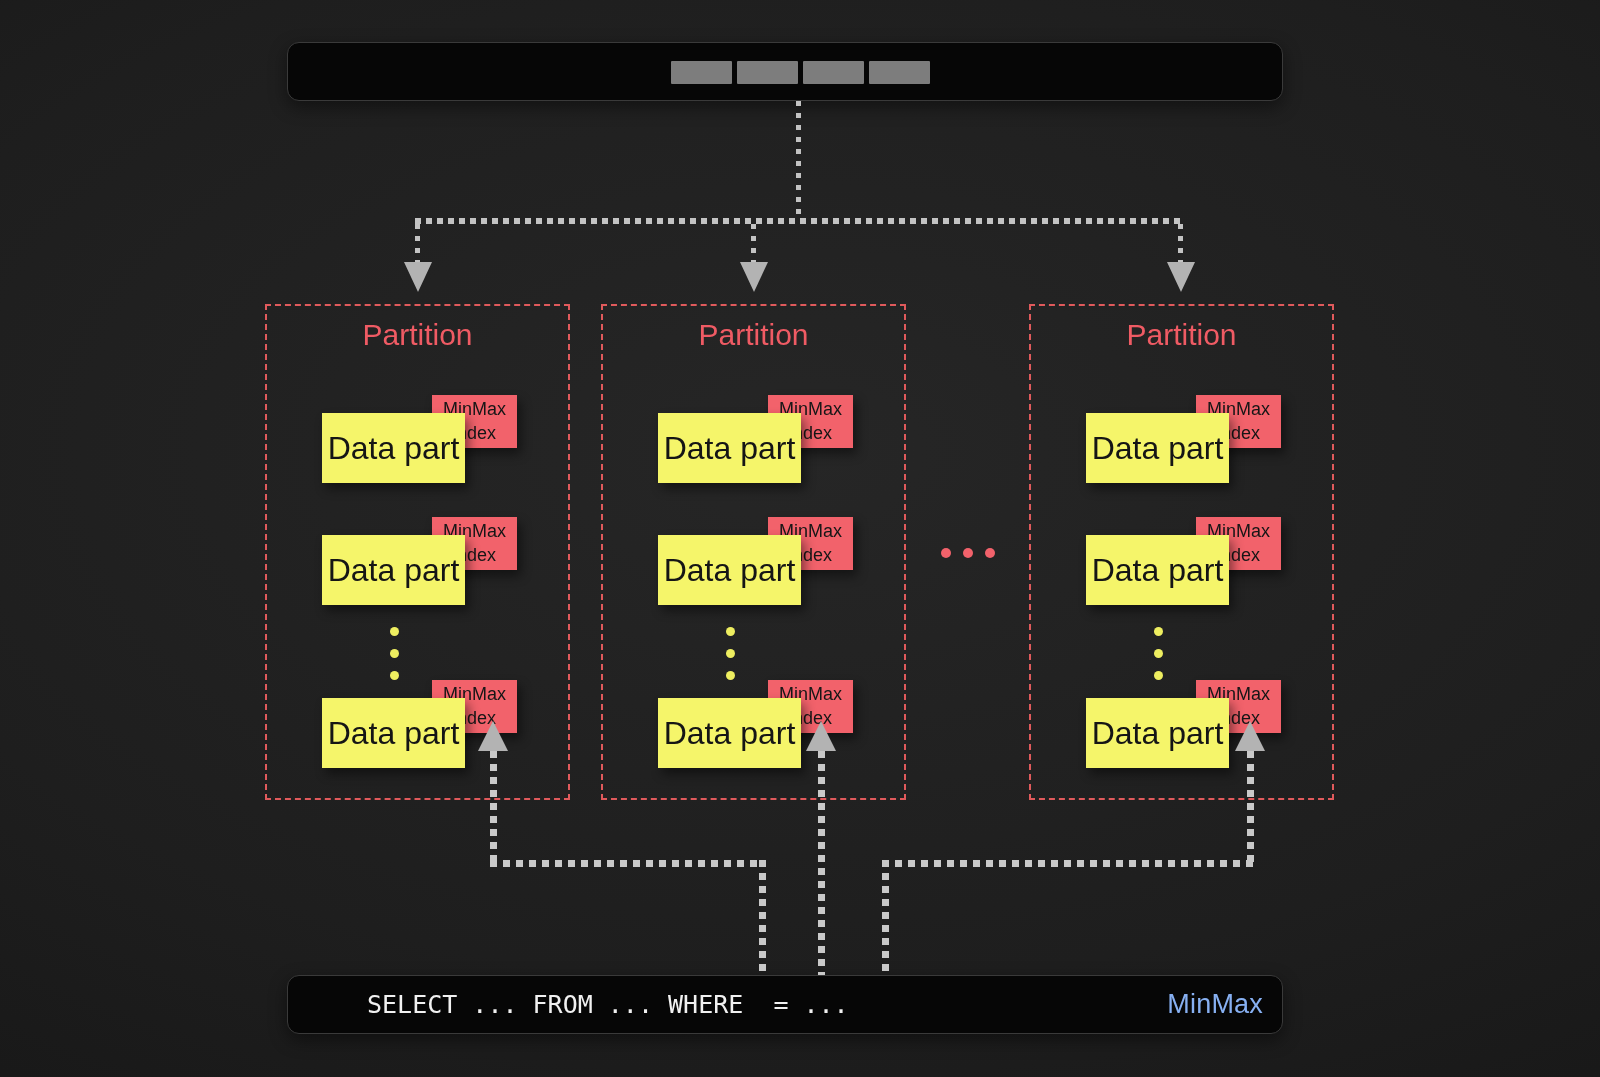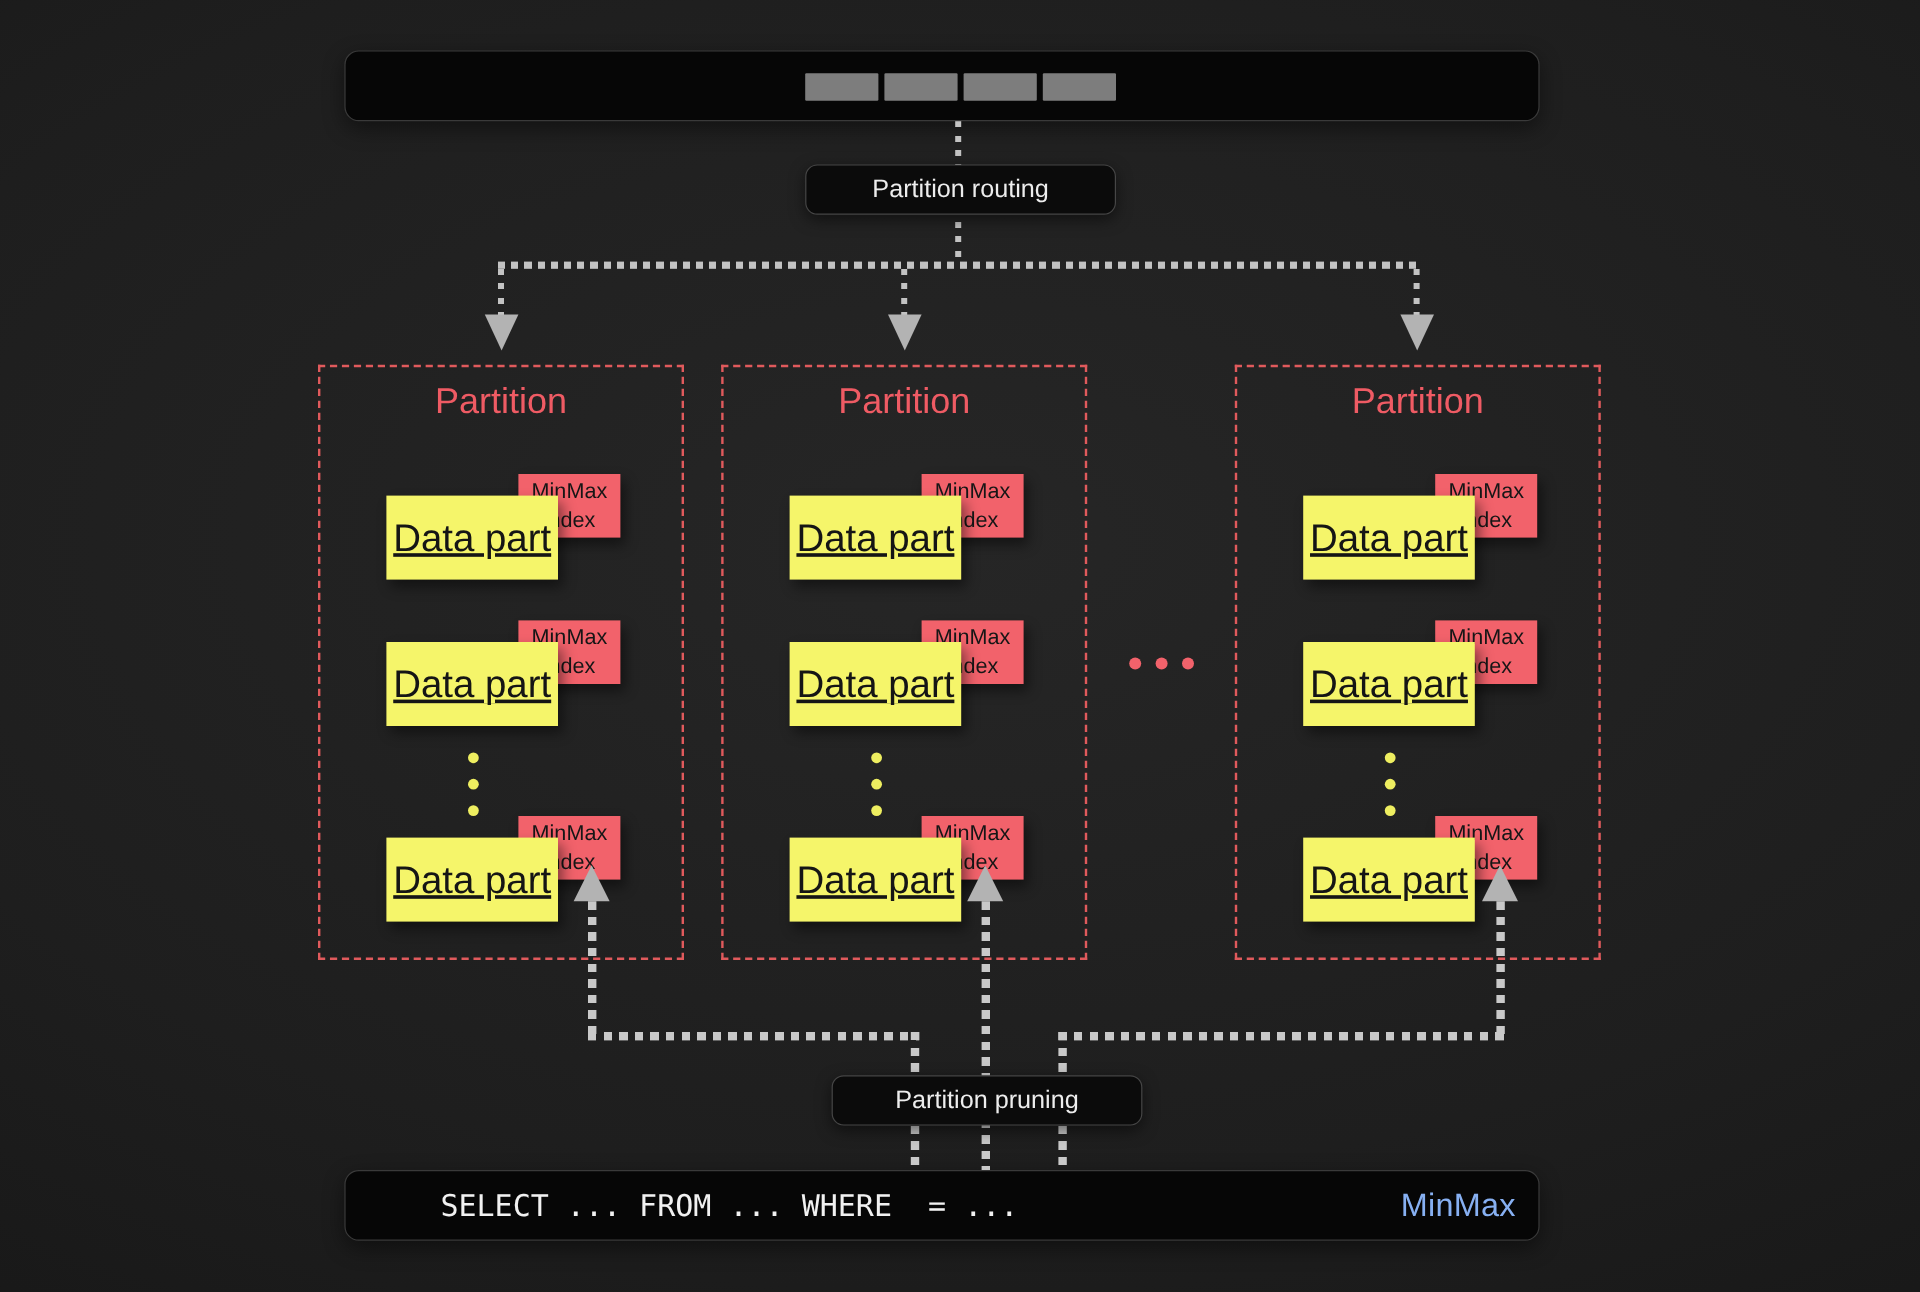--- a/index.html
+++ b/index.html
@@ -87,21 +87,20 @@
     display:flex;flex-direction:column;align-items:center;justify-content:center;
     font-size:18px;line-height:1.28;
     box-shadow:4px 6px 10px rgba(0,0,0,.45);
   }
   .data-part{
     position:absolute;left:0;top:35px;width:143px;height:70px;z-index:2;
     background:#f5f56a;color:#151515;
     display:flex;align-items:center;justify-content:center;
     font-size:32px;
     box-shadow:4px 6px 10px rgba(0,0,0,.45);
-    text-decoration:underline;
   }
   .dots-col{
     position:absolute;display:flex;flex-direction:column;gap:13px;z-index:1;
   }
   .dots-col .dot{width:9px;height:9px;border-radius:50%;background:#eeee60;}
   .ellipsis-red{
     position:absolute;left:941px;top:548px;display:flex;gap:12px;z-index:2;
   }
   .ellipsis-red .dot{width:10px;height:10px;border-radius:50%;background:#f2626b;}
 </style>
@@ -113,21 +112,20 @@
   <div class="bar top-bar">
     <div class="row-segments">
       <div class="seg"></div>
       <div class="seg"></div>
       <div class="seg"></div>
       <div class="seg"></div>
     </div>
   </div>
 
   <div class="v-dots" style="left:796px;top:101px;height:118px;"></div>
-  <div class="flow-label routing-label">Partition routing</div>
   <div class="h-dots" style="left:415px;top:218px;width:770px;"></div>
 
   <div class="v-dots" style="left:415px;top:224px;height:40px;"></div>
   <div class="arrow-down" style="left:404px;top:262px;"></div>
 
   <div class="v-dots" style="left:751px;top:224px;height:40px;"></div>
   <div class="arrow-down" style="left:740px;top:262px;"></div>
 
   <div class="v-dots" style="left:1178px;top:224px;height:40px;"></div>
   <div class="arrow-down" style="left:1167px;top:262px;"></div>
@@ -234,20 +232,19 @@
   <div class="v-dots-thick" style="left:759px;top:860px;height:115px;"></div>
 
   <div class="arrow-up" style="left:806px;top:721px;"></div>
   <div class="v-dots-thick" style="left:818px;top:751px;height:224px;"></div>
 
   <div class="arrow-up" style="left:1235px;top:721px;"></div>
   <div class="v-dots-thick" style="left:1247px;top:751px;height:116px;"></div>
   <div class="h-dots-thick" style="left:882px;top:860px;width:372px;"></div>
   <div class="v-dots-thick" style="left:882px;top:860px;height:115px;"></div>
 
-  <div class="flow-label pruning-label">Partition pruning</div>
 
   <div class="bar query-bar">
     <div class="sql"><span>SELECT ... FROM ... WHERE </span><span> = ...</span></div>
     <div class="bar-label-right">MinMax</div>
   </div>
 
 </div>
 
 </body></html>

